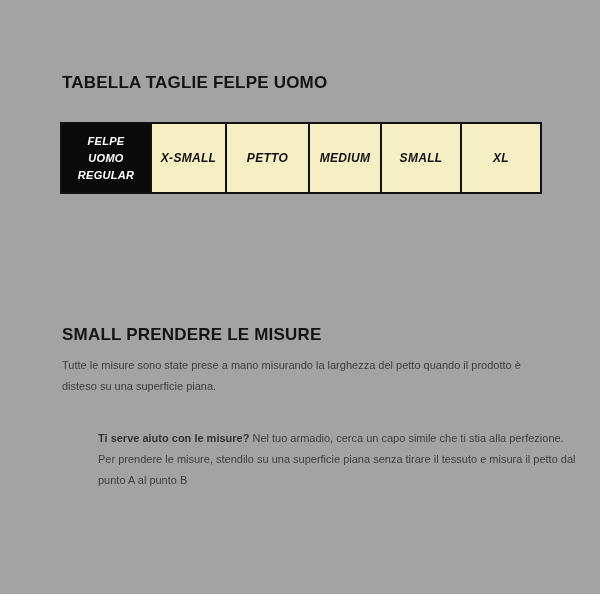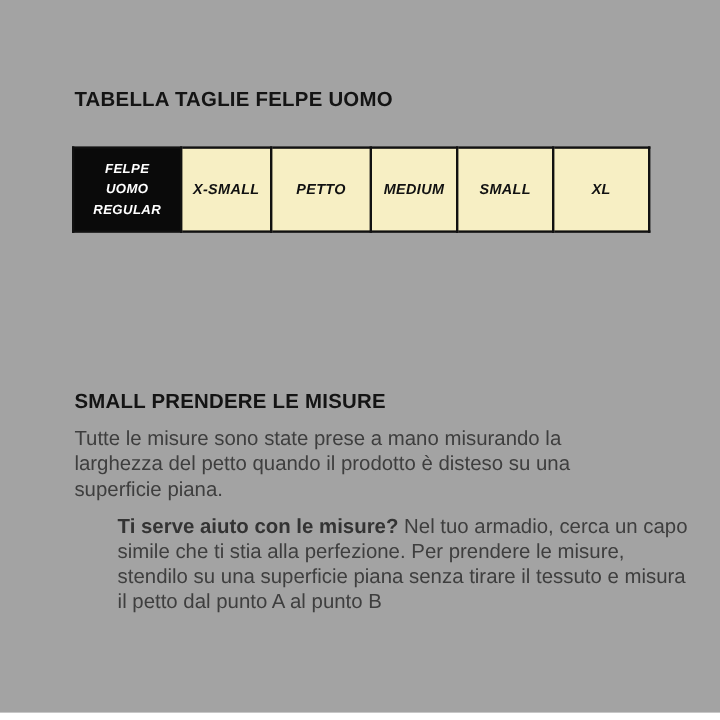--- a/index.html
+++ b/index.html
@@ -90,21 +90,21 @@
     color: #141414;
     letter-spacing: 0.2px;
     line-height: 20px;
     white-space: nowrap;
   }
   p.body-text {
     position: absolute;
     left: 2px;
     margin: 0;
     width: 480px;
-    font-size: 17px;
+    font-size: 11px;
     line-height: 21px;
     color: #3e3e3e;
   }
   p.body-text strong {
     color: #333333;
     font-weight: bold;
   }
   #para1 { top: 355px; }
   #para2 { top: 428px; margin-left: 36px; }
 </style>

